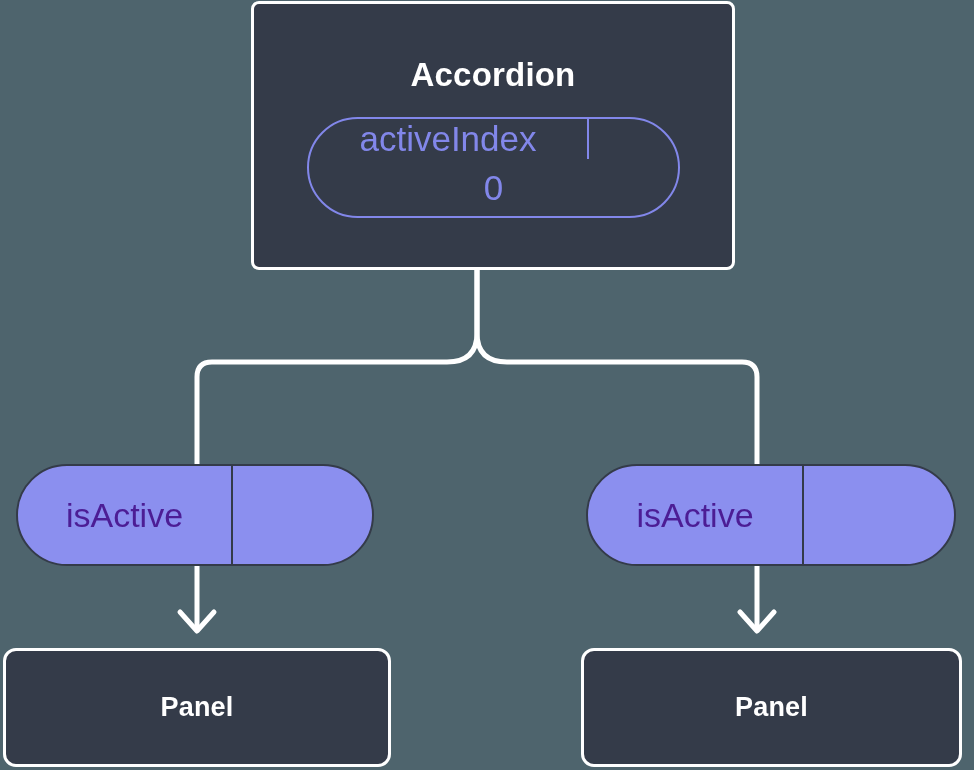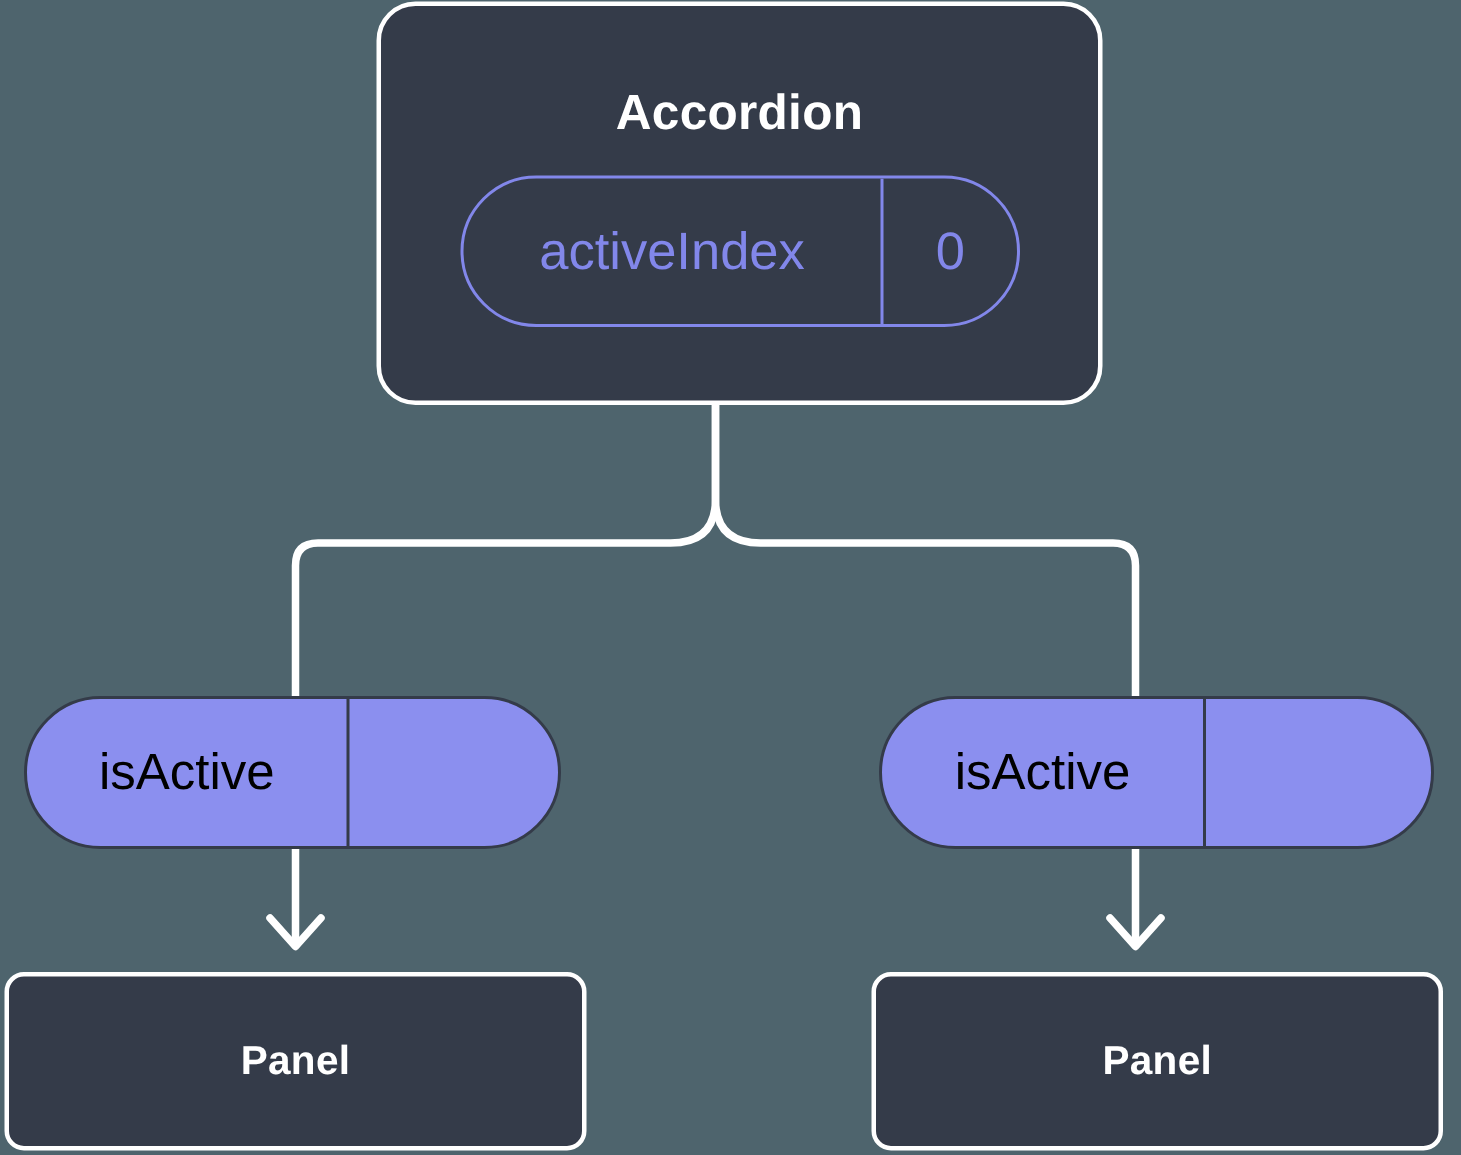--- a/index.html
+++ b/index.html
@@ -23,21 +23,21 @@
     fill: none;
     stroke: #ffffff;
     stroke-width: 5;
     stroke-linecap: round;
     stroke-linejoin: round;
   }
   .node {
     position: absolute;
     background: #343b49;
     border: 3px solid #ffffff;
-    border-radius: 26px;
+    border-radius: 8px;
     box-sizing: border-box;
     color: #ffffff;
   }
   .node-root {
     left: 251px; top: 1px;
     width: 484px; height: 269px;
   }
   .root-title {
     position: absolute;
     left: 0; top: 52px;
@@ -51,20 +51,21 @@
     position: absolute;
     left: 53px; top: 113px;
     width: 373px; height: 101px;
     border: 2.5px solid #8287ea;
     border-radius: 52px;
     box-sizing: border-box;
     display: flex;
     color: #8287ea;
     font-size: 35px;
     overflow: hidden;
+    flex-direction: column;
   }
   .root-pill .pill-key {
     width: 278px;
     border-right: 2.5px solid #8287ea;
     display: flex;
     align-items: center;
     justify-content: center;
   }
   .root-pill .pill-value {
     flex: 1;
@@ -72,21 +73,21 @@
     align-items: center;
     justify-content: center;
   }
   .state-pill {
     position: absolute;
     background: #8b8fef;
     border: 2.5px solid #343b49;
     border-radius: 52px;
     box-sizing: border-box;
     display: flex;
-    color: #000000;
+    color: #4c1d95;
     font-size: 34px;
     overflow: hidden;
   }
   .state-pill.left {
     left: 16px; top: 464px;
     width: 358px; height: 102px;
   }
   .state-pill.right {
     left: 586px; top: 464px;
     width: 370px; height: 102px;

